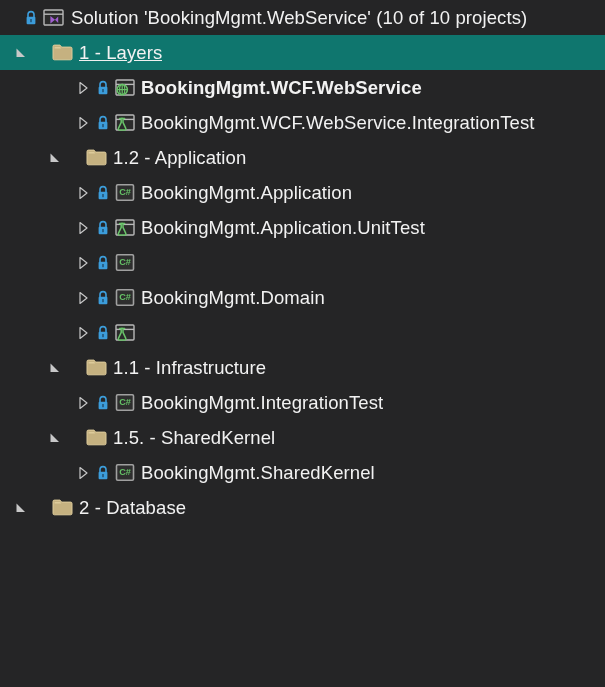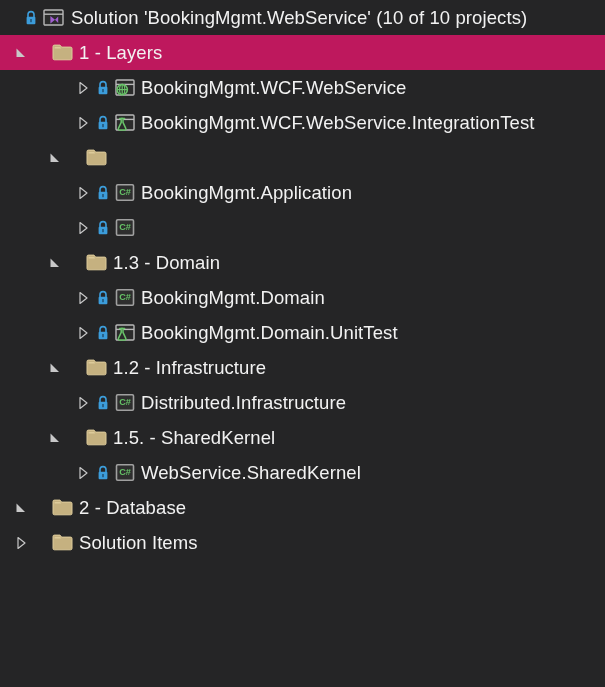--- a/index.html
+++ b/index.html
@@ -26,21 +26,22 @@
 
   .row {
     height: 35px;
     display: flex;
     align-items: flex-end;
     position: relative;
     white-space: nowrap;
     box-sizing: border-box;
   }
   .row.selected {
-    background: #be185d;
+    background: #0f766e;
+    text-decoration: underline;
   }
 
   
   .indent {
     flex: 0 0 auto;
     height: 1px;
   }
 
   
   .chev {
@@ -85,21 +86,21 @@
   .label {
     flex: 0 1 auto;
     font-size: 18.5px;
     line-height: 35px;
     color: #f2f2f2;
     letter-spacing: 0.1px;
     padding-left: 3px;
     overflow: hidden;
   }
   .label.bold {
-    font-weight: normal;
+    font-weight: bold;
   }
   .label.solution {
     padding-left: 5px;
   }
 </style>
 </head>
 <body>
 
 <div id="tree">
     <div class="row">
@@ -195,20 +196,21 @@
           <path d="M2.5 2.5 L11 11 L2.5 11 Z" fill="#c8c8c8"></path>
         </svg>
       </div>
       <div class="lock"></div>
       <div class="icon">
         <svg width="22" height="19" viewBox="0 0 22 19">
           <path d="M1 3.5 A1.4 1.4 0 0 1 2.4 2.1 H8 L9.6 4.1 H18.6 A1.4 1.4 0 0 1 20 5.5 V15.4 A1.4 1.4 0 0 1 18.6 16.8 H2.4 A1.4 1.4 0 0 1 1 15.4 Z" fill="#c5b180" stroke="#ddcb9a" stroke-width="1"></path>
           <path d="M2.6 4.0 H8.1 L9.3 5.6 H2.6 Z" fill="#ddcb9a"></path>
         </svg>
       </div>
+      <div class="label">1.2 - Application</div>
     </div>
     <div class="row">
       <div class="indent" style="width: 72px;"></div>
       <div class="chev">
         <svg width="14" height="14" viewBox="0 0 14 14">
           <path d="M4 1.6 L11 7 L4 12.4 Z" fill="none" stroke="#c8c8c8" stroke-width="1.2" stroke-linejoin="round"></path>
         </svg>
       </div>
       <div class="lock">
         <svg width="14" height="16" viewBox="0 0 14 16">
@@ -217,79 +219,20 @@
           <rect x="6.3" y="9" width="1.4" height="3.2" fill="#1e4b6b"></rect>
         </svg>
       </div>
       <div class="icon">
         <svg width="22" height="19" viewBox="0 0 22 19">
           <rect x="2.5" y="1.8" width="17" height="15.4" rx="1.2" fill="#2e2e2e" stroke="#a0a0a0" stroke-width="1.6"></rect>
           <text x="11" y="12.4" font-family="'Liberation Sans', sans-serif" font-size="9.2" font-weight="bold" fill="#66c266" text-anchor="middle">C#</text>
         </svg>
       </div>
       <div class="label">BookingMgmt.Application</div>
-    </div>
-    <div class="row">
-      <div class="indent" style="width: 72px;"></div>
-      <div class="chev">
-        <svg width="14" height="14" viewBox="0 0 14 14">
-          <path d="M4 1.6 L11 7 L4 12.4 Z" fill="none" stroke="#c8c8c8" stroke-width="1.2" stroke-linejoin="round"></path>
-        </svg>
-      </div>
-      <div class="lock">
-        <svg width="14" height="16" viewBox="0 0 14 16">
-          <path d="M4 7 V4.6 A3 3 0 0 1 10 4.6 V7" fill="none" stroke="#3c9ddb" stroke-width="1.6"></path>
-          <rect x="2.6" y="6.8" width="8.8" height="7.4" rx="1" fill="#3c9ddb"></rect>
-          <rect x="6.3" y="9" width="1.4" height="3.2" fill="#1e4b6b"></rect>
-        </svg>
-      </div>
-      <div class="icon">
-        <svg width="22" height="19" viewBox="0 0 22 19">
-          <rect x="2.5" y="1.8" width="17" height="15.4" rx="1.2" fill="#2e2e2e" stroke="#a0a0a0" stroke-width="1.6"></rect>
-          <text x="11" y="12.4" font-family="'Liberation Sans', sans-serif" font-size="9.2" font-weight="bold" fill="#66c266" text-anchor="middle">C#</text>
-        </svg>
-      </div>
-    </div>
-    <div class="row">
-      <div class="indent" style="width: 44px;"></div>
-      <div class="chev">
-        <svg width="14" height="14" viewBox="0 0 14 14">
-          <path d="M2.5 2.5 L11 11 L2.5 11 Z" fill="#c8c8c8"></path>
-        </svg>
-      </div>
-      <div class="lock"></div>
-      <div class="icon">
-        <svg width="22" height="19" viewBox="0 0 22 19">
-          <path d="M1 3.5 A1.4 1.4 0 0 1 2.4 2.1 H8 L9.6 4.1 H18.6 A1.4 1.4 0 0 1 20 5.5 V15.4 A1.4 1.4 0 0 1 18.6 16.8 H2.4 A1.4 1.4 0 0 1 1 15.4 Z" fill="#c5b180" stroke="#ddcb9a" stroke-width="1"></path>
-          <path d="M2.6 4.0 H8.1 L9.3 5.6 H2.6 Z" fill="#ddcb9a"></path>
-        </svg>
-      </div>
-      <div class="label">1.3 - Domain</div>
-    </div>
-    <div class="row">
-      <div class="indent" style="width: 72px;"></div>
-      <div class="chev">
-        <svg width="14" height="14" viewBox="0 0 14 14">
-          <path d="M4 1.6 L11 7 L4 12.4 Z" fill="none" stroke="#c8c8c8" stroke-width="1.2" stroke-linejoin="round"></path>
-        </svg>
-      </div>
-      <div class="lock">
-        <svg width="14" height="16" viewBox="0 0 14 16">
-          <path d="M4 7 V4.6 A3 3 0 0 1 10 4.6 V7" fill="none" stroke="#3c9ddb" stroke-width="1.6"></path>
-          <rect x="2.6" y="6.8" width="8.8" height="7.4" rx="1" fill="#3c9ddb"></rect>
-          <rect x="6.3" y="9" width="1.4" height="3.2" fill="#1e4b6b"></rect>
-        </svg>
-      </div>
-      <div class="icon">
-        <svg width="22" height="19" viewBox="0 0 22 19">
-          <rect x="2.5" y="1.8" width="17" height="15.4" rx="1.2" fill="#2e2e2e" stroke="#a0a0a0" stroke-width="1.6"></rect>
-          <text x="11" y="12.4" font-family="'Liberation Sans', sans-serif" font-size="9.2" font-weight="bold" fill="#66c266" text-anchor="middle">C#</text>
-        </svg>
-      </div>
-      <div class="label">BookingMgmt.Domain</div>
     </div>
     <div class="row">
       <div class="indent" style="width: 72px;"></div>
       <div class="chev">
         <svg width="14" height="14" viewBox="0 0 14 14">
           <path d="M4 1.6 L11 7 L4 12.4 Z" fill="none" stroke="#c8c8c8" stroke-width="1.2" stroke-linejoin="round"></path>
         </svg>
       </div>
       <div class="lock">
         <svg width="14" height="16" viewBox="0 0 14 16">
@@ -299,37 +242,103 @@
         </svg>
       </div>
       <div class="icon">
         <svg width="22" height="19" viewBox="0 0 22 19">
           <rect x="2" y="2" width="18" height="15" rx="1" fill="#2b2b2b" stroke="#b8b8b8" stroke-width="1.4"></rect>
           <line x1="2" y1="6.4" x2="20" y2="6.4" stroke="#b8b8b8" stroke-width="1.4"></line>
           <path d="M5.6 5.4 H10.6" stroke="#6ac46a" stroke-width="1.5" stroke-linecap="round"></path>
           <path d="M7.2 5.6 V9.4 L4.3 15.6 A0.9 0.9 0 0 0 5.1 16.9 H11.1 A0.9 0.9 0 0 0 11.9 15.6 L9.0 9.4 V5.6 Z" fill="#2b2b2b" stroke="#6ac46a" stroke-width="1.5" stroke-linejoin="round"></path>
         </svg>
       </div>
-      <div class="label">BookingMgmt.Domain.UnitTest</div>
+      <div class="label">BookingMgmt.Application.UnitTest</div>
+    </div>
+    <div class="row">
+      <div class="indent" style="width: 72px;"></div>
+      <div class="chev">
+        <svg width="14" height="14" viewBox="0 0 14 14">
+          <path d="M4 1.6 L11 7 L4 12.4 Z" fill="none" stroke="#c8c8c8" stroke-width="1.2" stroke-linejoin="round"></path>
+        </svg>
+      </div>
+      <div class="lock">
+        <svg width="14" height="16" viewBox="0 0 14 16">
+          <path d="M4 7 V4.6 A3 3 0 0 1 10 4.6 V7" fill="none" stroke="#3c9ddb" stroke-width="1.6"></path>
+          <rect x="2.6" y="6.8" width="8.8" height="7.4" rx="1" fill="#3c9ddb"></rect>
+          <rect x="6.3" y="9" width="1.4" height="3.2" fill="#1e4b6b"></rect>
+        </svg>
+      </div>
+      <div class="icon">
+        <svg width="22" height="19" viewBox="0 0 22 19">
+          <rect x="2.5" y="1.8" width="17" height="15.4" rx="1.2" fill="#2e2e2e" stroke="#a0a0a0" stroke-width="1.6"></rect>
+          <text x="11" y="12.4" font-family="'Liberation Sans', sans-serif" font-size="9.2" font-weight="bold" fill="#66c266" text-anchor="middle">C#</text>
+        </svg>
+      </div>
+    </div>
+    <div class="row">
+      <div class="indent" style="width: 72px;"></div>
+      <div class="chev">
+        <svg width="14" height="14" viewBox="0 0 14 14">
+          <path d="M4 1.6 L11 7 L4 12.4 Z" fill="none" stroke="#c8c8c8" stroke-width="1.2" stroke-linejoin="round"></path>
+        </svg>
+      </div>
+      <div class="lock">
+        <svg width="14" height="16" viewBox="0 0 14 16">
+          <path d="M4 7 V4.6 A3 3 0 0 1 10 4.6 V7" fill="none" stroke="#3c9ddb" stroke-width="1.6"></path>
+          <rect x="2.6" y="6.8" width="8.8" height="7.4" rx="1" fill="#3c9ddb"></rect>
+          <rect x="6.3" y="9" width="1.4" height="3.2" fill="#1e4b6b"></rect>
+        </svg>
+      </div>
+      <div class="icon">
+        <svg width="22" height="19" viewBox="0 0 22 19">
+          <rect x="2.5" y="1.8" width="17" height="15.4" rx="1.2" fill="#2e2e2e" stroke="#a0a0a0" stroke-width="1.6"></rect>
+          <text x="11" y="12.4" font-family="'Liberation Sans', sans-serif" font-size="9.2" font-weight="bold" fill="#66c266" text-anchor="middle">C#</text>
+        </svg>
+      </div>
+      <div class="label">BookingMgmt.Domain</div>
+    </div>
+    <div class="row">
+      <div class="indent" style="width: 72px;"></div>
+      <div class="chev">
+        <svg width="14" height="14" viewBox="0 0 14 14">
+          <path d="M4 1.6 L11 7 L4 12.4 Z" fill="none" stroke="#c8c8c8" stroke-width="1.2" stroke-linejoin="round"></path>
+        </svg>
+      </div>
+      <div class="lock">
+        <svg width="14" height="16" viewBox="0 0 14 16">
+          <path d="M4 7 V4.6 A3 3 0 0 1 10 4.6 V7" fill="none" stroke="#3c9ddb" stroke-width="1.6"></path>
+          <rect x="2.6" y="6.8" width="8.8" height="7.4" rx="1" fill="#3c9ddb"></rect>
+          <rect x="6.3" y="9" width="1.4" height="3.2" fill="#1e4b6b"></rect>
+        </svg>
+      </div>
+      <div class="icon">
+        <svg width="22" height="19" viewBox="0 0 22 19">
+          <rect x="2" y="2" width="18" height="15" rx="1" fill="#2b2b2b" stroke="#b8b8b8" stroke-width="1.4"></rect>
+          <line x1="2" y1="6.4" x2="20" y2="6.4" stroke="#b8b8b8" stroke-width="1.4"></line>
+          <path d="M5.6 5.4 H10.6" stroke="#6ac46a" stroke-width="1.5" stroke-linecap="round"></path>
+          <path d="M7.2 5.6 V9.4 L4.3 15.6 A0.9 0.9 0 0 0 5.1 16.9 H11.1 A0.9 0.9 0 0 0 11.9 15.6 L9.0 9.4 V5.6 Z" fill="#2b2b2b" stroke="#6ac46a" stroke-width="1.5" stroke-linejoin="round"></path>
+        </svg>
+      </div>
     </div>
     <div class="row">
       <div class="indent" style="width: 44px;"></div>
       <div class="chev">
         <svg width="14" height="14" viewBox="0 0 14 14">
           <path d="M2.5 2.5 L11 11 L2.5 11 Z" fill="#c8c8c8"></path>
         </svg>
       </div>
       <div class="lock"></div>
       <div class="icon">
         <svg width="22" height="19" viewBox="0 0 22 19">
           <path d="M1 3.5 A1.4 1.4 0 0 1 2.4 2.1 H8 L9.6 4.1 H18.6 A1.4 1.4 0 0 1 20 5.5 V15.4 A1.4 1.4 0 0 1 18.6 16.8 H2.4 A1.4 1.4 0 0 1 1 15.4 Z" fill="#c5b180" stroke="#ddcb9a" stroke-width="1"></path>
           <path d="M2.6 4.0 H8.1 L9.3 5.6 H2.6 Z" fill="#ddcb9a"></path>
         </svg>
       </div>
-      <div class="label">1.2 - Infrastructure</div>
+      <div class="label">1.1 - Infrastructure</div>
     </div>
     <div class="row">
       <div class="indent" style="width: 72px;"></div>
       <div class="chev">
         <svg width="14" height="14" viewBox="0 0 14 14">
           <path d="M4 1.6 L11 7 L4 12.4 Z" fill="none" stroke="#c8c8c8" stroke-width="1.2" stroke-linejoin="round"></path>
         </svg>
       </div>
       <div class="lock">
         <svg width="14" height="16" viewBox="0 0 14 16">
@@ -337,21 +346,21 @@
           <rect x="2.6" y="6.8" width="8.8" height="7.4" rx="1" fill="#3c9ddb"></rect>
           <rect x="6.3" y="9" width="1.4" height="3.2" fill="#1e4b6b"></rect>
         </svg>
       </div>
       <div class="icon">
         <svg width="22" height="19" viewBox="0 0 22 19">
           <rect x="2.5" y="1.8" width="17" height="15.4" rx="1.2" fill="#2e2e2e" stroke="#a0a0a0" stroke-width="1.6"></rect>
           <text x="11" y="12.4" font-family="'Liberation Sans', sans-serif" font-size="9.2" font-weight="bold" fill="#66c266" text-anchor="middle">C#</text>
         </svg>
       </div>
-      <div class="label">Distributed.Infrastructure</div>
+      <div class="label">BookingMgmt.IntegrationTest</div>
     </div>
     <div class="row">
       <div class="indent" style="width: 44px;"></div>
       <div class="chev">
         <svg width="14" height="14" viewBox="0 0 14 14">
           <path d="M2.5 2.5 L11 11 L2.5 11 Z" fill="#c8c8c8"></path>
         </svg>
       </div>
       <div class="lock"></div>
       <div class="icon">
@@ -375,47 +384,31 @@
           <rect x="2.6" y="6.8" width="8.8" height="7.4" rx="1" fill="#3c9ddb"></rect>
           <rect x="6.3" y="9" width="1.4" height="3.2" fill="#1e4b6b"></rect>
         </svg>
       </div>
       <div class="icon">
         <svg width="22" height="19" viewBox="0 0 22 19">
           <rect x="2.5" y="1.8" width="17" height="15.4" rx="1.2" fill="#2e2e2e" stroke="#a0a0a0" stroke-width="1.6"></rect>
           <text x="11" y="12.4" font-family="'Liberation Sans', sans-serif" font-size="9.2" font-weight="bold" fill="#66c266" text-anchor="middle">C#</text>
         </svg>
       </div>
-      <div class="label">WebService.SharedKernel</div>
+      <div class="label">BookingMgmt.SharedKernel</div>
     </div>
     <div class="row">
       <div class="indent" style="width: 10px;"></div>
       <div class="chev">
         <svg width="14" height="14" viewBox="0 0 14 14">
           <path d="M2.5 2.5 L11 11 L2.5 11 Z" fill="#c8c8c8"></path>
         </svg>
       </div>
       <div class="lock"></div>
       <div class="icon">
         <svg width="22" height="19" viewBox="0 0 22 19">
           <path d="M1 3.5 A1.4 1.4 0 0 1 2.4 2.1 H8 L9.6 4.1 H18.6 A1.4 1.4 0 0 1 20 5.5 V15.4 A1.4 1.4 0 0 1 18.6 16.8 H2.4 A1.4 1.4 0 0 1 1 15.4 Z" fill="#c5b180" stroke="#ddcb9a" stroke-width="1"></path>
           <path d="M2.6 4.0 H8.1 L9.3 5.6 H2.6 Z" fill="#ddcb9a"></path>
         </svg>
       </div>
       <div class="label">2 - Database</div>
     </div>
-    <div class="row">
-      <div class="indent" style="width: 10px;"></div>
-      <div class="chev">
-        <svg width="14" height="14" viewBox="0 0 14 14">
-          <path d="M4 1.6 L11 7 L4 12.4 Z" fill="none" stroke="#c8c8c8" stroke-width="1.2" stroke-linejoin="round"></path>
-        </svg>
-      </div>
-      <div class="lock"></div>
-      <div class="icon">
-        <svg width="22" height="19" viewBox="0 0 22 19">
-          <path d="M1 3.5 A1.4 1.4 0 0 1 2.4 2.1 H8 L9.6 4.1 H18.6 A1.4 1.4 0 0 1 20 5.5 V15.4 A1.4 1.4 0 0 1 18.6 16.8 H2.4 A1.4 1.4 0 0 1 1 15.4 Z" fill="#c5b180" stroke="#ddcb9a" stroke-width="1"></path>
-          <path d="M2.6 4.0 H8.1 L9.3 5.6 H2.6 Z" fill="#ddcb9a"></path>
-        </svg>
-      </div>
-      <div class="label">Solution Items</div>
-    </div>
   </div>
 
 </body></html>

